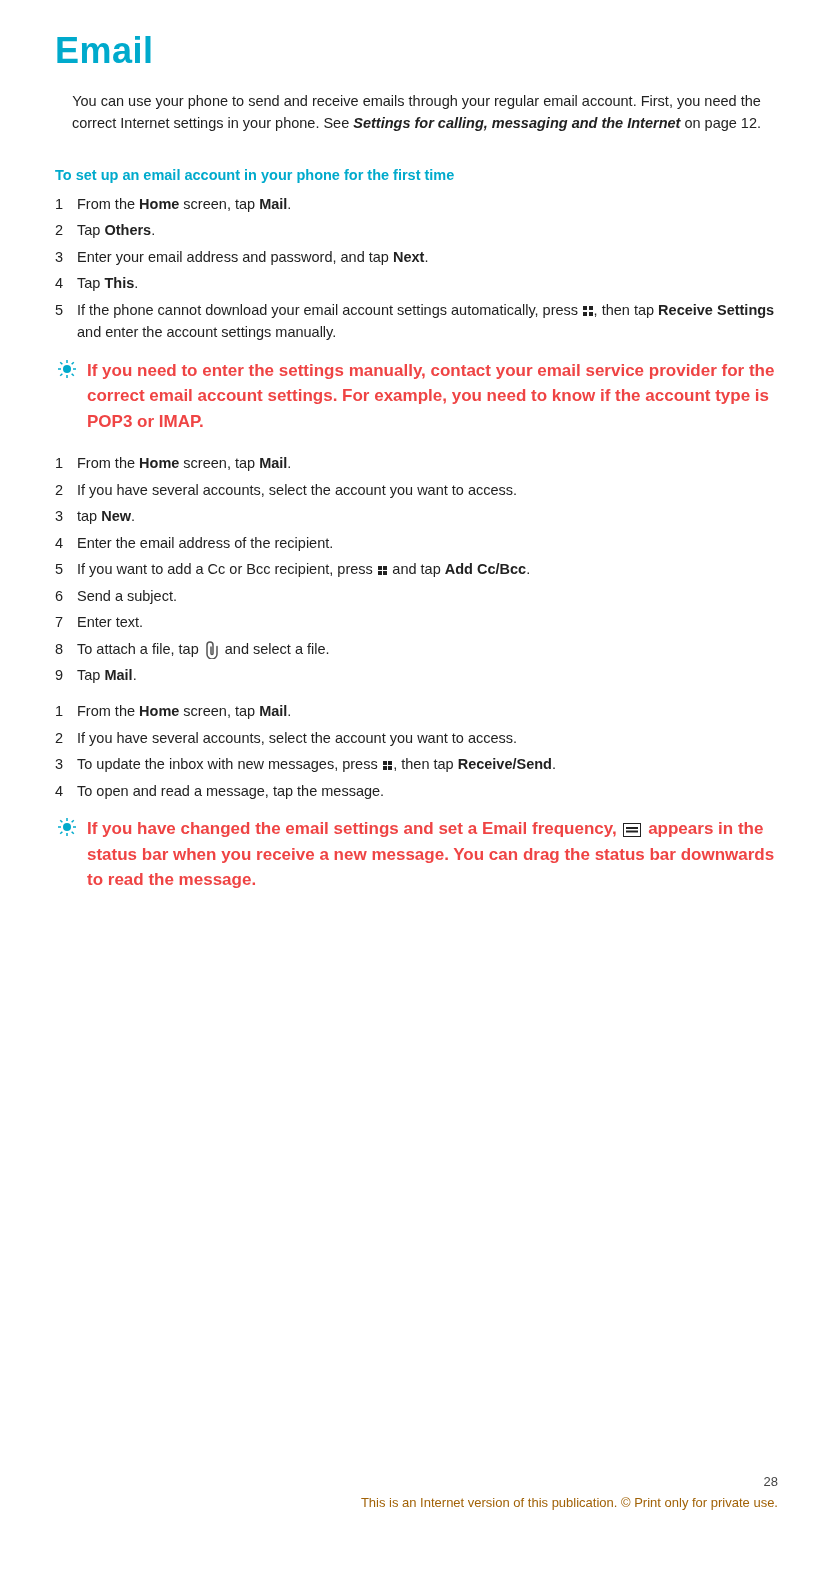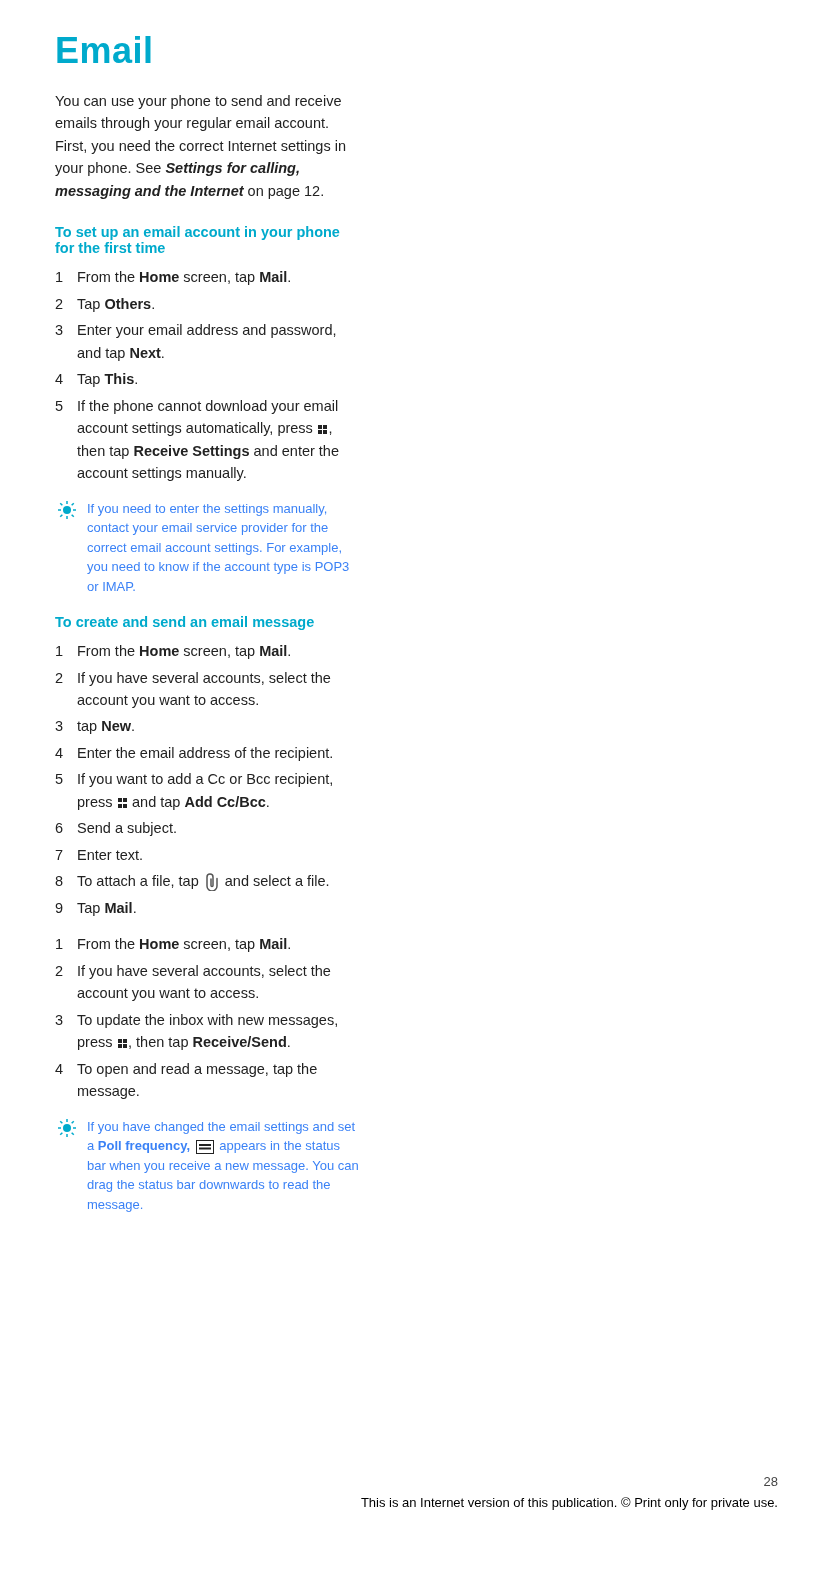--- a/index.html
+++ b/index.html
@@ -22,22 +22,23 @@
       font-size: 36px;
       font-weight: bold;
       color: #00aacc;
       margin-bottom: 18px;
       letter-spacing: 0.5px;
     }
 
     .intro-text {
       font-size: 14.5px;
       line-height: 1.55;
-      margin-bottom: 22px;
+      margin-bottom: 32px;
       color: #222;
+      text-align: center;
     }
 
     .intro-text em {
       font-style: italic;
       font-weight: bold;
     }
 
     .section-heading {
       color: #00aacc;
       font-size: 14.5px;
@@ -87,24 +88,24 @@
       color: #00aacc;
       font-size: 16px;
       min-width: 24px;
       display: inline-flex;
       align-items: center;
       justify-content: center;
       margin-top: 1px;
     }
 
     .tip-text {
-      font-size: 13px;
-      font-weight: normal;
+      font-size: 17px;
+      font-weight: bold;
       line-height: 1.5;
-      color: #3b82f6;
+      color: #ef4444;
     }
 
     .grid-icon-2x2 {
       display: inline-grid;
       grid-template-columns: repeat(2, 4px);
       grid-template-rows: repeat(2, 4px);
       gap: 1.5px;
       vertical-align: middle;
       margin: 0 1px;
     }
@@ -153,27 +154,27 @@
 
     .page-number {
       display: block;
       font-size: 13px;
       color: #444;
       margin-bottom: 6px;
     }
 
     .footer-disclaimer {
       font-size: 13px;
-      color: #000000;
+      color: #a16207;
     }
 
     .content-area {
       min-height: 1480px;
       display: flex;
-      flex-direction: row;
+      flex-direction: column;
     }
 
     .main-content {
       flex: 1;
     }
   </style>
 </head>
 <body>
 
 <div class="content-area">
@@ -232,21 +233,20 @@
           <line x1="16.78" y1="3.22" x2="14.66" y2="5.34" stroke="#00aacc" stroke-width="1.5"></line>
           <line x1="5.34" y1="14.66" x2="3.22" y2="16.78" stroke="#00aacc" stroke-width="1.5"></line>
         </svg>
       </span>
       <span class="tip-text">
         If you need to enter the settings manually, contact your email service provider for the correct
         email account settings. For example, you need to know if the account type is POP3 or IMAP.
       </span>
     </div>
 
-    <p class="section-heading section-divider">To create and send an email message</p>
 
     <ol class="numbered-list">
       <li>
         <span class="num">1</span>
         <span class="content">From the <b>Home</b> screen, tap <b>Mail</b>.</span>
       </li>
       <li>
         <span class="num">2</span>
         <span class="content">If you have several accounts, select the account you want to access.</span>
       </li>
@@ -326,21 +326,21 @@
           <line x1="10" y1="16" x2="10" y2="19" stroke="#00aacc" stroke-width="1.5"></line>
           <line x1="1" y1="10" x2="4" y2="10" stroke="#00aacc" stroke-width="1.5"></line>
           <line x1="16" y1="10" x2="19" y2="10" stroke="#00aacc" stroke-width="1.5"></line>
           <line x1="3.22" y1="3.22" x2="5.34" y2="5.34" stroke="#00aacc" stroke-width="1.5"></line>
           <line x1="14.66" y1="14.66" x2="16.78" y2="16.78" stroke="#00aacc" stroke-width="1.5"></line>
           <line x1="16.78" y1="3.22" x2="14.66" y2="5.34" stroke="#00aacc" stroke-width="1.5"></line>
           <line x1="5.34" y1="14.66" x2="3.22" y2="16.78" stroke="#00aacc" stroke-width="1.5"></line>
         </svg>
       </span>
       <span class="tip-text">
-        If you have changed the email settings and set a <b>Poll frequency,</b>
+        If you have changed the email settings and set a <b>Email frequency,</b>
         <span class="poll-icon"></span>
         appears in the status bar
         when you receive a new message. You can drag the status bar downwards to read the message.
       </span>
     </div>
 
   </div>
 
   <div class="page-footer">
     <span class="page-number">28</span>

